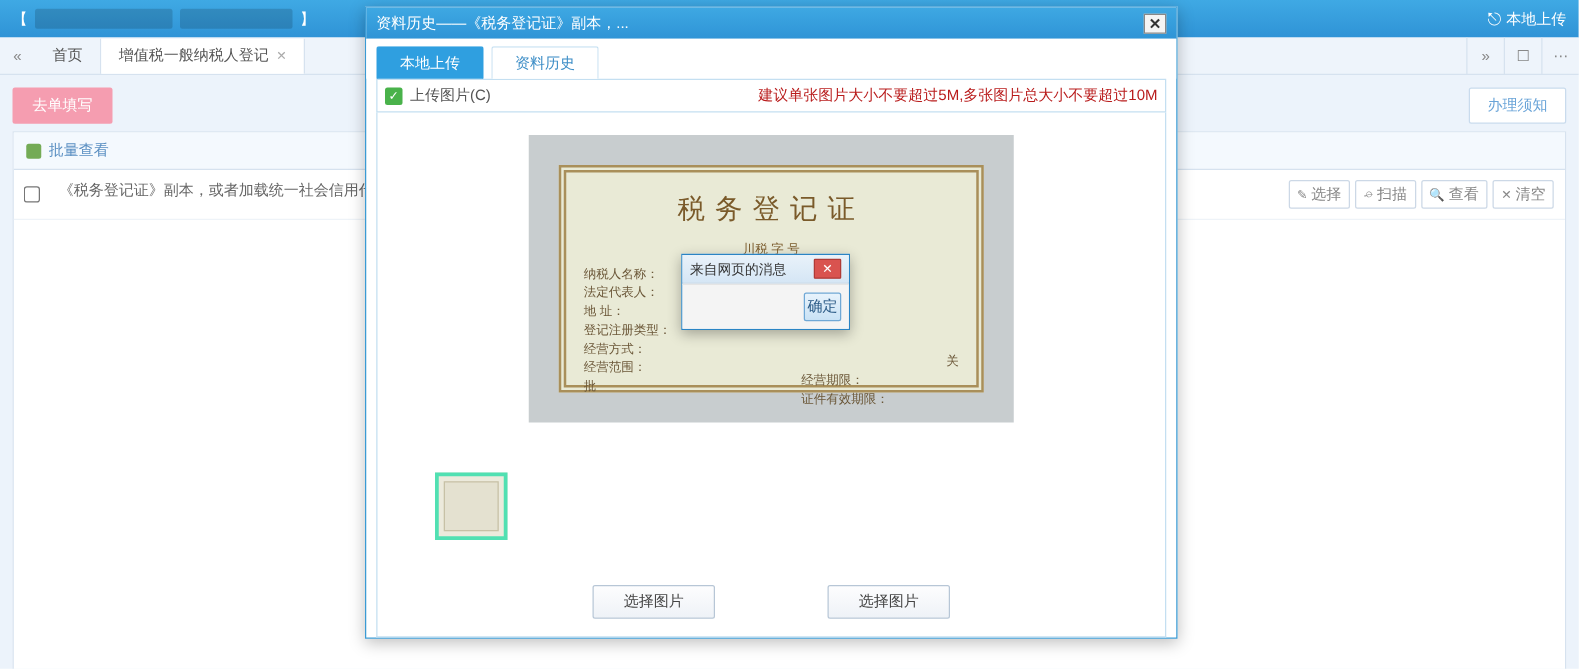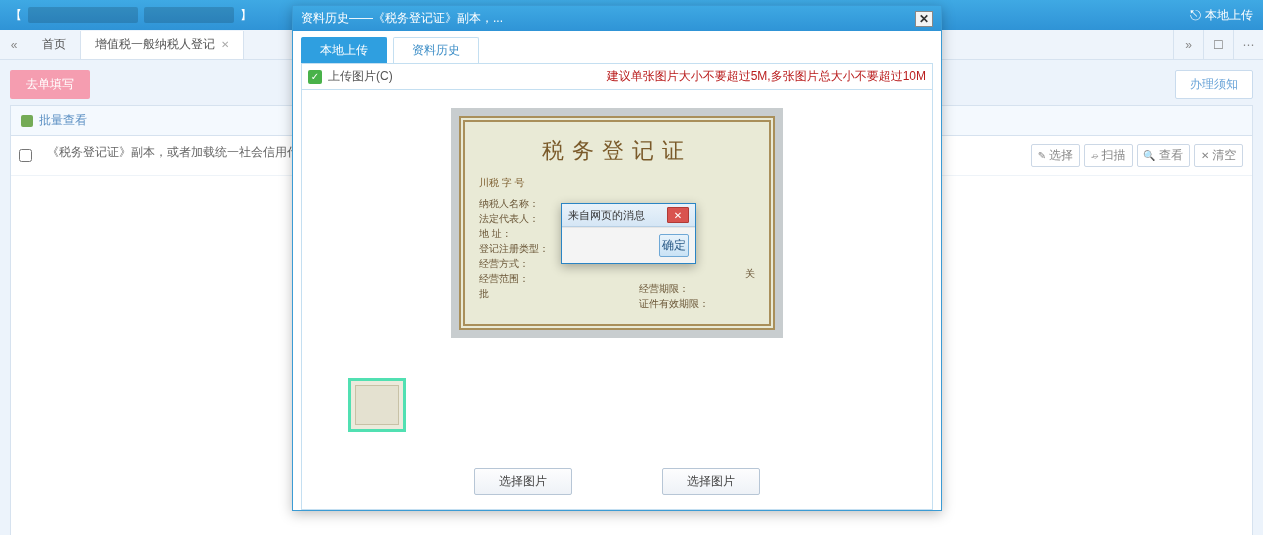--- a/index.html
+++ b/index.html
@@ -51,37 +51,37 @@
 .dtab.active { background: #2f9fe0; color: #fff; border-color: #2f9fe0; }
 
 .upload-bar { border: 1px solid #c4dff1; border-top: 1px solid #c4dff1; margin: 0 8px; padding: 4px 6px; display: flex; align-items: center; }
 .upload-check { width: 14px; height: 14px; background: #49b24a; border-radius: 2px; color: #fff; font-size: 10px; display: flex; align-items: center; justify-content: center; margin-right: 6px; }
 .upload-label { color: #555; }
 .upload-hint { margin-left: auto; color: #b91c1c; font-size: 12px; }
 
 .preview-area { border: 1px solid #c4dff1; border-top: none; margin: 0 8px; padding: 18px 8px 14px; min-height: 420px; }
 
 
-.cert-frame { width: 332px; height: 230px; margin: 0 auto; background: #c8cdcf; padding: 8px; position: relative; }
+.cert-frame { width: 388px; height: 230px; margin: 0 auto; background: #c8cdcf; padding: 24px; position: relative; }
 .cert-inner { width: 100%; height: 100%; background: #e9ead6; border: 6px double #a98f5a; padding: 10px 14px; position: relative; }
 .cert-title { text-align: center; color: #7a5a2a; font-size: 22px; letter-spacing: 8px; font-family: KaiTi, STKaiti, serif; margin-top: 4px; margin-bottom: 10px; }
-.cert-sub { text-align: left; color: #7a5a2a; font-size: 10px; margin-bottom: 6px; }
+.cert-sub { text-align: center; color: #7a5a2a; font-size: 10px; margin-bottom: 6px; }
 .cert-field { color: #6b5738; font-size: 10px; line-height: 15px; }
 .cert-left { float: left; width: 54%; }
 .cert-right { float: right; width: 42%; margin-top: 70px; }
 .cert-right .cert-field { color: #6b5738; }
 
 .thumb { width: 58px; height: 54px; border: 3px solid #51e0b2; margin-top: 40px; margin-left: 38px; background: #eceadc; padding: 4px; }
 .thumb-inner { width: 100%; height: 100%; background: #e4e1d0; border: 1px solid #c7c1a6; }
 
 .dialog-buttons { display: flex; justify-content: center; gap: 90px; margin-top: 36px; }
 .dlg-btn { border: 1px solid #b7c6d6; background: linear-gradient(#fdfdfe,#eef2f7); padding: 4px 24px; color: #444; cursor: pointer; border-radius: 2px; text-align: right; }
 
 
-.alert { position: absolute; top: 203px; left: 561px; width: 135px; background: #fff; border: 1px solid #2a84c4; box-shadow: 0 3px 10px rgba(0,0,0,0.3); z-index: 50; }
+.alert { position: absolute; top: 203px; left: 545px; width: 135px; background: #fff; border: 1px solid #2a84c4; box-shadow: 0 3px 10px rgba(0,0,0,0.3); z-index: 50; }
 .alert-title { background: linear-gradient(#e9f2fa,#d5e6f5); border-bottom: 1px solid #b7cfe4; padding: 3px 6px; color: #333; display: flex; align-items: center; }
 .alert-title-text { flex: 1; font-size: 11px; }
 .alert-x { width: 22px; height: 16px; background: #d9534f; color: #fff; border: 1px solid #b03a36; display: flex; align-items: center; justify-content: center; font-size: 10px; cursor: pointer; border-radius: 1px; }
 .alert-body { padding: 18px 10px 14px; display: flex; align-items: center; gap: 10px; justify-content: center; }
 .alert-icon { width: 0; height: 0; border-left: 11px solid transparent; border-right: 11px solid transparent; border-bottom: 20px solid #f7c948; position: relative; }
 .alert-icon::after { content: "!"; position: absolute; left: -3px; top: 4px; color: #333; font-weight: bold; font-size: 12px; }
 .alert-msg { color: #333; }
 .alert-footer { padding: 6px; display: flex; justify-content: flex-end; border-top: 1px solid #e5e5e5; background: #f4f4f4; }
 .alert-ok { border: 1px solid #6fa8d6; background: linear-gradient(#e8f3fc,#c9e2f5); padding: 2px 2px; color: #2a5a86; cursor: pointer; border-radius: 2px; }
 

